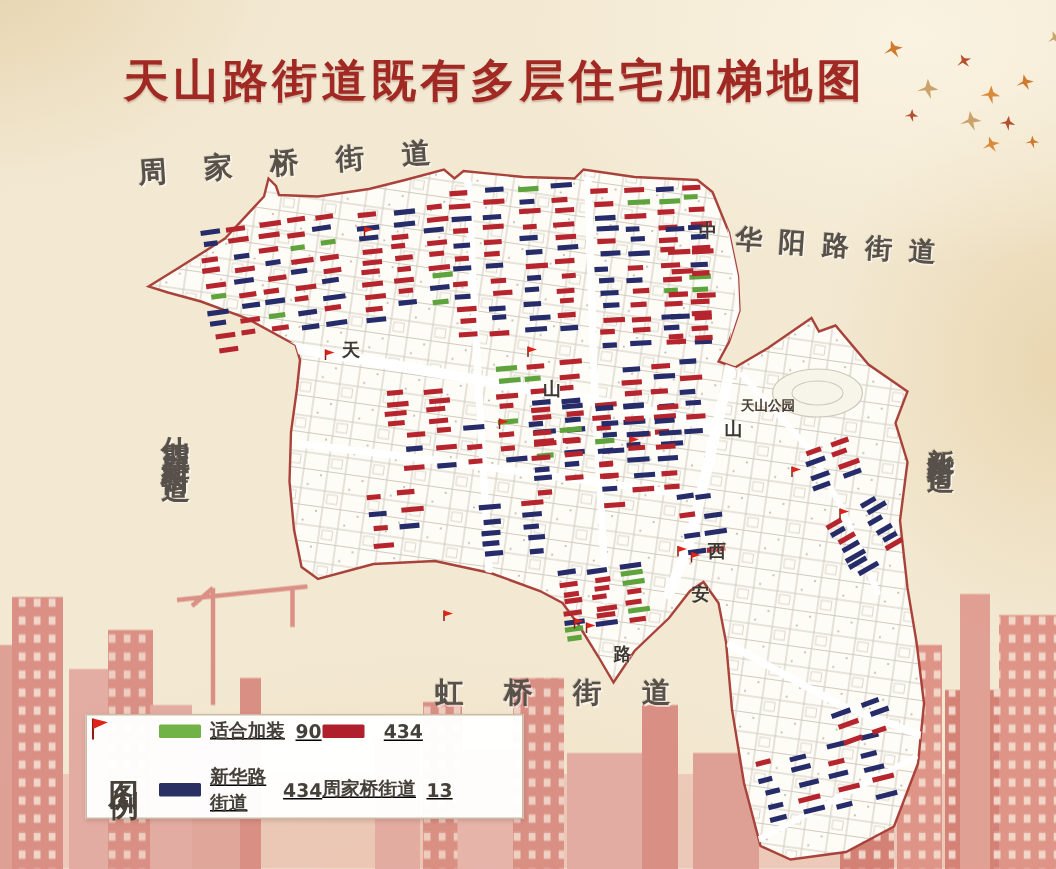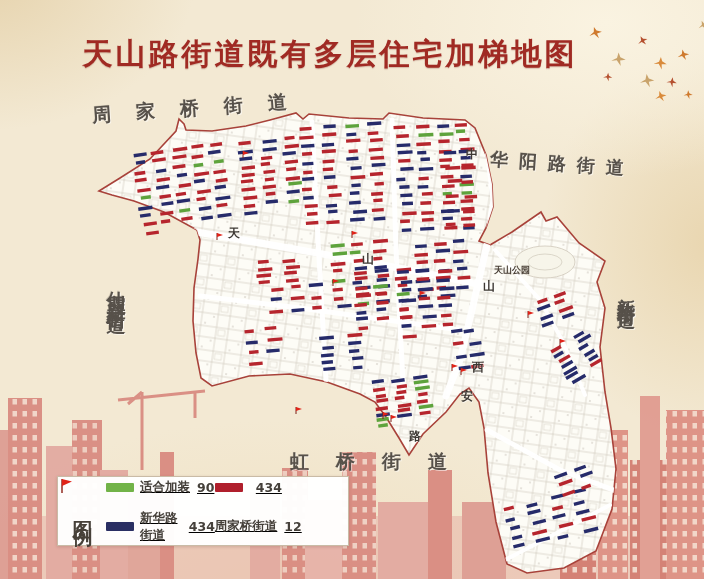--- a/index.html
+++ b/index.html
@@ -688,18 +688,18 @@
         <span class="legend-swatch" id="sw2" style="background: rgb(42, 47, 99);"></span>
         <span>新华路街道</span>
         <span class="legend-count">434</span>
       </div>
       <div class="legend-item">
         <svg class="legend-flag" viewBox="0 0 17 17">
           <path d="M4,16 L4,2" stroke="#8a1d14" stroke-width="1.4"></path>
           <path id="legend-flag-shape" d="M4,2 L14,4.5 L4,9 Z" fill="#e02318"></path>
         </svg>
         <span>周家桥街道</span>
-        <span class="legend-count">12</span>
+        <span class="legend-count">13</span>
       </div>
     </div>
   </div>
 
 </div>
 
 </body></html>

